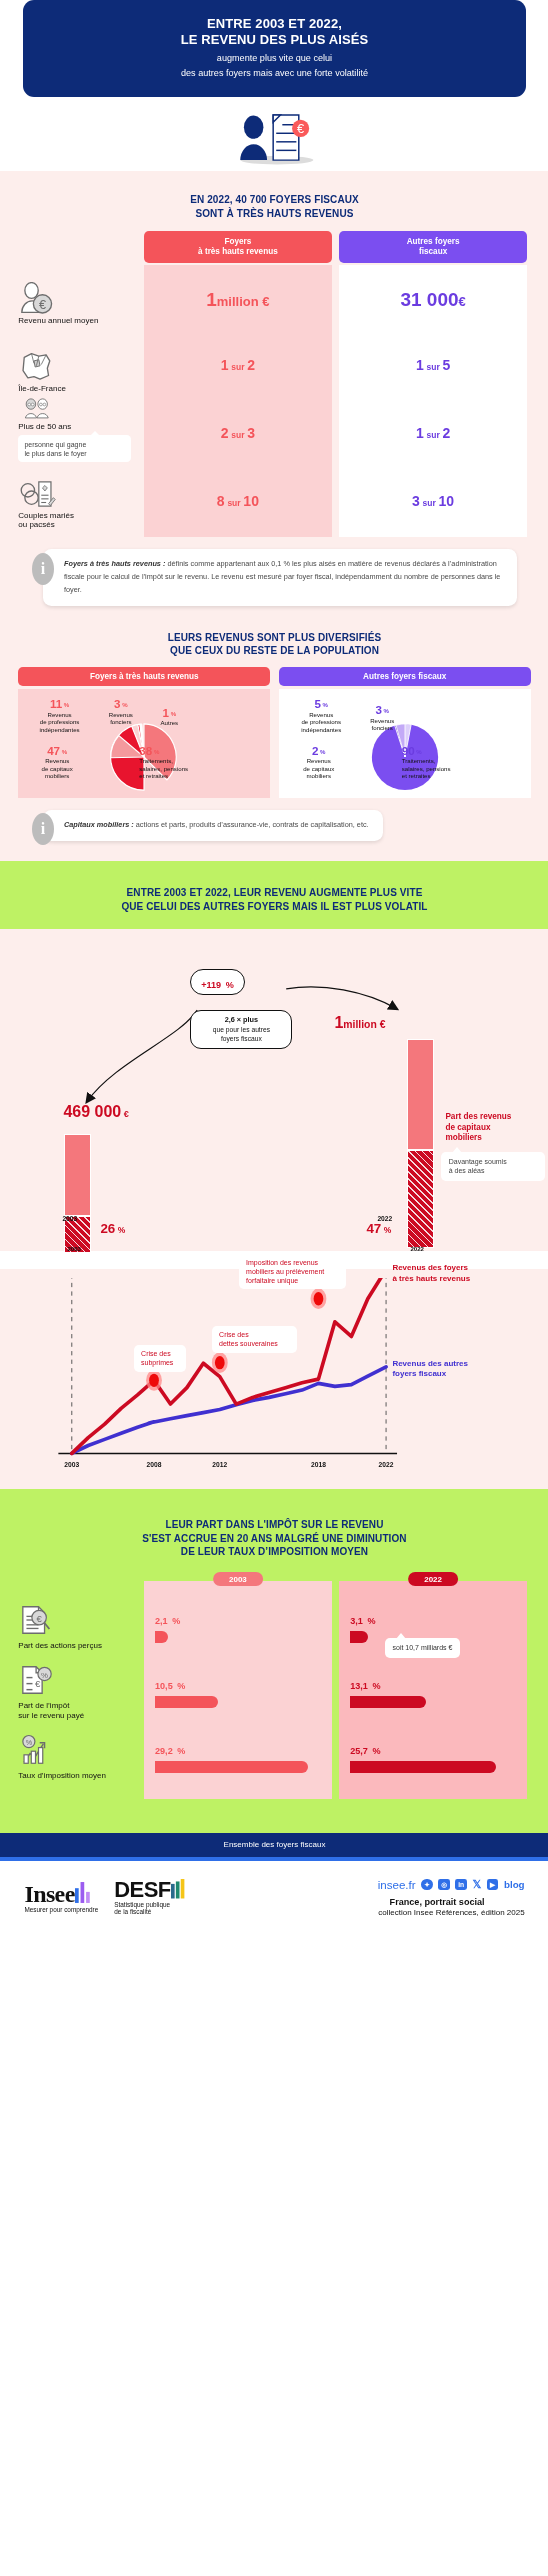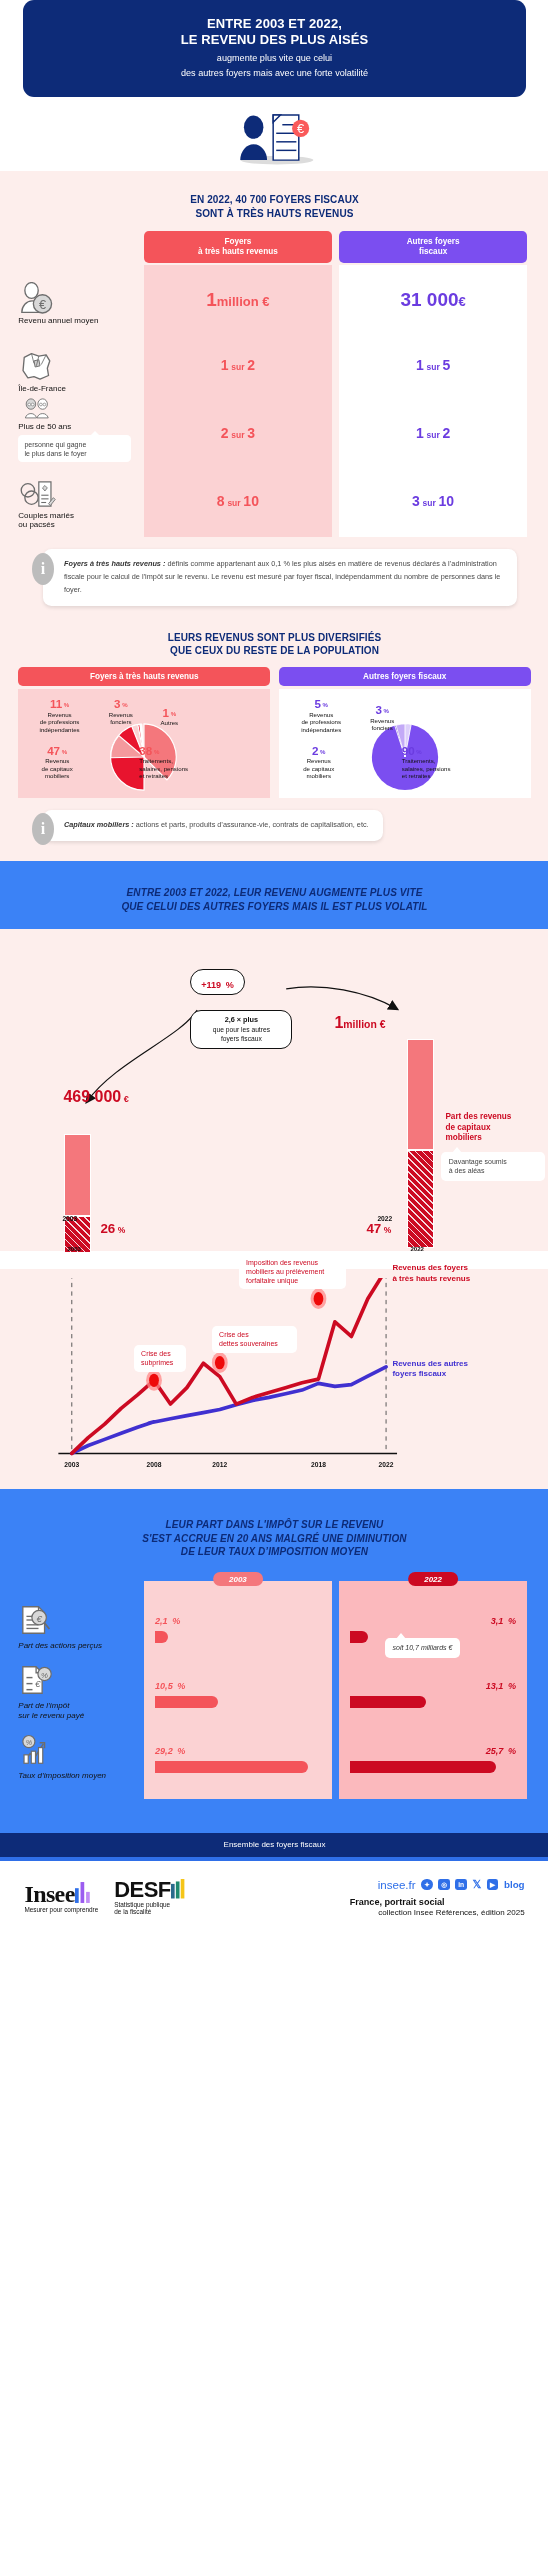--- a/index.html
+++ b/index.html
@@ -27,21 +27,21 @@
   .hero-sub {
     font-size: 9.1px; line-height: 1.35; margin-top: 3px; font-weight: 400;
   }
   .hero-illus {
     height: 74px; display:flex; align-items:center; justify-content:center;
     background: #fff;
   }
 
   
   .sec-pink { background: #fdeeec; padding: 18.3px 0 16px; }
-  .sec-white { background: #3b82f6; padding: 18.3px 0 4.9px; font-style: italic; }
+  .sec-white { background: #bef264; padding: 18.3px 0 4.9px; }
   .sec-title {
     text-align:center; color:#0d2b78; font-weight:bold;
     font-size:10px; line-height:1.35; letter-spacing:0.1px;
     padding: 3.7px 24.4px 0;
   }
 
   
   .cmp-wrap { margin: 11px 18.3px 0; display:flex; }
   .cmp-labels { width: 122px; flex: 0 0 122px; }
   .cmp-col { flex: 1 1 0; margin: 0 3.7px; }
@@ -161,42 +161,42 @@
   .tax-col { flex:1 1 0; margin:0 3.7px; position:relative; }
   .tax-pill {
     position:absolute; top:-8.5px; left:50%; transform:translateX(-50%);
     border-radius:8.5px; color:#fff; font-weight:bold; font-size:8px;
     padding:2.4px 16px;
   }
   .tax-pill.p03 { background:#f4777c; }
   .tax-pill.p22 { background:#cc0a22; }
   .tax-body { padding:13.4px 11px 9.8px; }
   .tax-body.b03 { background:#fbd2d3; }
-  .tax-body.b22 { background:#fbb9bd;text-align:right; }
+  .tax-body.b22 { background:#fbb9bd; }
   .tax-cell { height:65px; display:flex; flex-direction:column; justify-content:center; }
   .tax-val { font-weight:bold; font-size:16.5px; line-height:1; }
   .tax-val span { font-size:9.1px; }
   .v03 { color:#f4545a; }
   .v22 { color:#cc0a22; }
   .tbar { height:12.2px; border-radius:0 6.1px 6.1px 0; margin-top:4.3px; }
   .tbar.c03 { background:#f4545a; }
   .tbar.c22 { background:#cc0a22; }
   .tax-rowlab { height:65px; display:flex; flex-direction:column; justify-content:center; }
   .tax-rowlab .t { font-size:8px; color:#111; line-height:1.25; margin-top:3.7px;}
 
   
   .ens { background:#0d2b78; color:#fff; text-align:center; font-size:8px; padding:7.3px 0; }
   .ens-accent { height:4.3px; background:#2f6fe8; }
   .foot { display:flex; align-items:center; padding:17px 24.4px 18.3px; gap:16px; }
   .foot-right { margin-left:3.7px; }
   .foot-links { display:flex; align-items:center; gap:5.5px;margin-left:28px; }
   .foot-url { color:#2f6fe8; font-size:11.6px; }
   .sico { width:11.6px; height:11.6px; border-radius:2.4px; background:#2f6fe8; color:#fff;
           display:flex; align-items:center; justify-content:center; font-size:6.7px; font-weight:bold;}
-  .foot-title { font-weight:bold; font-size:9.1px; color:#111; margin-top:5.5px; text-align:left;}
+  .foot-title { font-weight:bold; font-size:9.1px; color:#111; margin-top:5.5px; text-align:center;}
   .foot-coll { font-size:8px; color:#111; margin-top:1.2px; text-align:right;}
   .logo-insee { font-family:"Liberation Serif", serif; font-weight:bold; font-size:24px; color:#111; line-height:.95; letter-spacing:-0.6px;}
   .logo-tag { font-size:6.4px; color:#111; }
   .logo-desf { font-weight:bold; font-size:22px; color:#111; line-height:.95; letter-spacing:-0.6px;}
 </style>
 </head>
 <body>
 
 <div class="page">
 
@@ -525,21 +525,21 @@
 
       <div style="position:absolute; left:421px; top:172px; color:#cc0a22; font-weight:bold; font-size:8.2px; line-height:1.3;">
         <div>Part des revenus</div>
         <div>de capitaux mobiliers</div>
       </div>
       <div class="bubble2" style="left:417px; top:212px; width:104px;">
         <div>Davantage soumis</div>
         <div>à des aléas</div>
       </div>
 
-      <div class="barlabel" style="left:39px; top:148px; font-size:16px;">
+      <div class="barlabel" style="left:39px; top:163px; font-size:16px;">
         <span>469 000</span><span style="font-size:9.1px"> </span><span style="font-size:9.1px">€</span>
       </div>
       <div class="barstack" style="left:40px; top:194px;">
         <div class="bar-top" style="height:82px"></div>
         <div class="bar-hat" style="height:37px"></div>
       </div>
       <div class="barlabel" style="left:76px; top:281px; font-size:13.4px;">
         <span>26</span><span style="font-size:8.5px"> </span><span style="font-size:8.5px">%</span>
       </div>
       <div class="yearlab" style="left:43px; top:305px;">2003</div>

